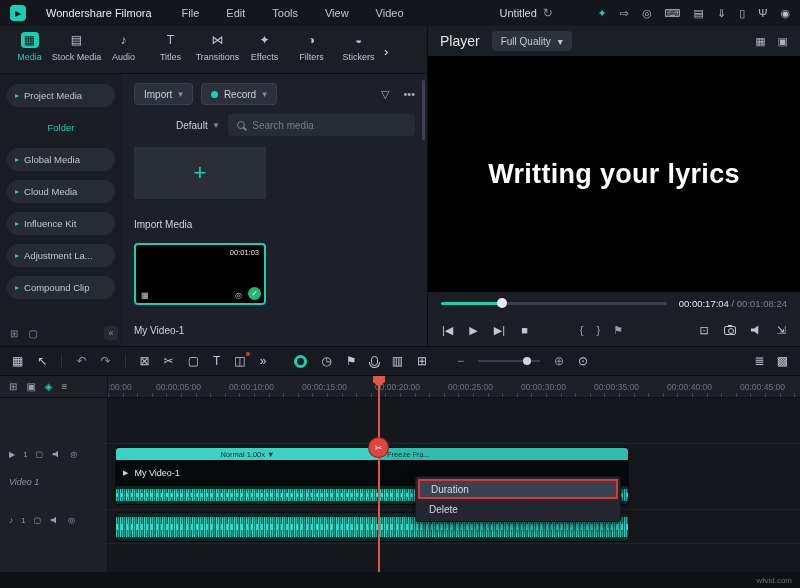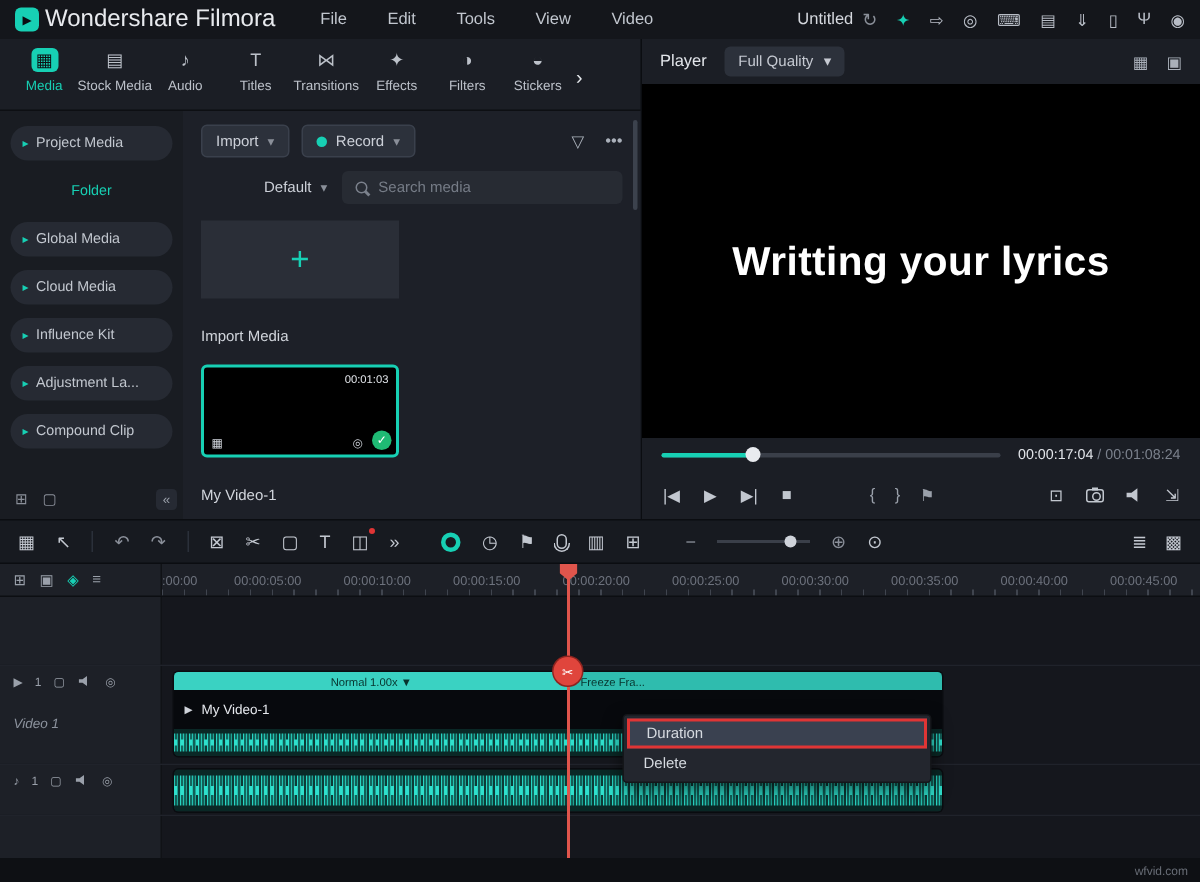--- a/index.html
+++ b/index.html
@@ -6,21 +6,21 @@
   html,body { background:#0d0f13; }
   .app {
     position: relative; width: 800px; height: 588px; overflow: hidden;
     background: #15171c; color: #c6cad2;
     font-family: "Liberation Sans", sans-serif; font-size: 11px;
   }
   
   .titlebar { height:26px; display:flex; align-items:center; padding:0 10px; background:#14161b; }
   .logo { width:16px; height:16px; border-radius:4px; background:#17d0b4; color:#0b0d11;
           display:flex; align-items:center; justify-content:center; font-size:8px; flex:none; }
-  .app-name { color:#e8eaee; margin-left:4px; font-size:16px; }
+  .app-name { color:#e8eaee; margin-left:20px; font-size:11px; }
   .menus { display:flex; gap:27px; margin-left:30px; color:#c2c7cf; }
   .menus span { cursor:default; }
   .proj { display:flex; align-items:center; gap:6px; margin-left:96px; color:#d5d8de; }
   .proj .sync { color:#8a8f99; font-size:12px; }
   .tb-icons { margin-left:auto; display:flex; gap:13px; align-items:center; color:#b8bdc6; font-size:11px; }
   .tb-icons .accent { color:#17d0b4; }
   
   .content { display:flex; height:320px; }
   .left-col { width:428px; display:flex; flex-direction:column; border-right:1px solid #0b0d11; background:#1b1e25; }
   .tabbar { height:48px; display:flex; align-items:flex-start; padding:6px 2px 0 6px; border-bottom:1px solid #0d0f13; }
@@ -58,21 +58,21 @@
   .tile-label { margin-top:20px; font-size:10px; color:#d0d4db; }
   .clip-tile { margin-top:13px; width:132px; height:62px; border:2px solid #17d0b4; border-radius:4px; background:#000; position:relative; }
   .clip-dur { position:absolute; top:3px; right:5px; font-size:7.5px; color:#e2e5ea; }
   .clip-tile .bl { position:absolute; left:5px; bottom:3px; font-size:8px; color:#cfd3da; }
   .clip-tile .br { position:absolute; right:22px; bottom:3px; font-size:8px; color:#cfd3da; }
   .clip-check { position:absolute; right:3px; bottom:3px; width:13px; height:13px; border-radius:50%; background:#1fba74; color:#fff; font-size:8px; display:flex; align-items:center; justify-content:center; }
   .media-scroll { position:absolute; right:2px; top:6px; width:3px; height:60px; background:#3c424d; border-radius:2px; }
   
   .player-col { flex:1; display:flex; flex-direction:column; background:#1b1e25; }
   .player-header { height:30px; display:flex; align-items:center; gap:12px; padding:0 12px; }
-  .player-header .p-label { color:#e2e5ea; font-size:11px; }
+  .player-header .p-label { color:#e2e5ea; font-size:14px; }
   .quality { background:#2c313b; border-radius:4px; height:20px; padding:0 9px; display:flex; align-items:center; gap:7px; font-size:10px; color:#c6cad2; }
   .ph-icons { margin-left:auto; display:flex; gap:12px; color:#aab0ba; font-size:11px; }
   .preview { flex:1; background:#000; display:flex; align-items:center; justify-content:center; }
   .preview h1 { color:#fff; font-size:27px; font-weight:700; letter-spacing:.3px; }
   .progress-row { height:22px; display:flex; align-items:center; gap:12px; padding:0 13px; }
   .slider { flex:1; height:3px; background:#3a3f49; border-radius:2px; position:relative; }
   .slider-fill { width:27%; height:100%; background:#17d0b4; border-radius:2px; }
   .slider-handle { position:absolute; left:calc(27% - 5px); top:-3.5px; width:10px; height:10px; border-radius:50%; background:#e9ebef; }
   .time { font-size:9.5px; white-space:nowrap; }
   .time .cur { color:#e2e5ea; }

